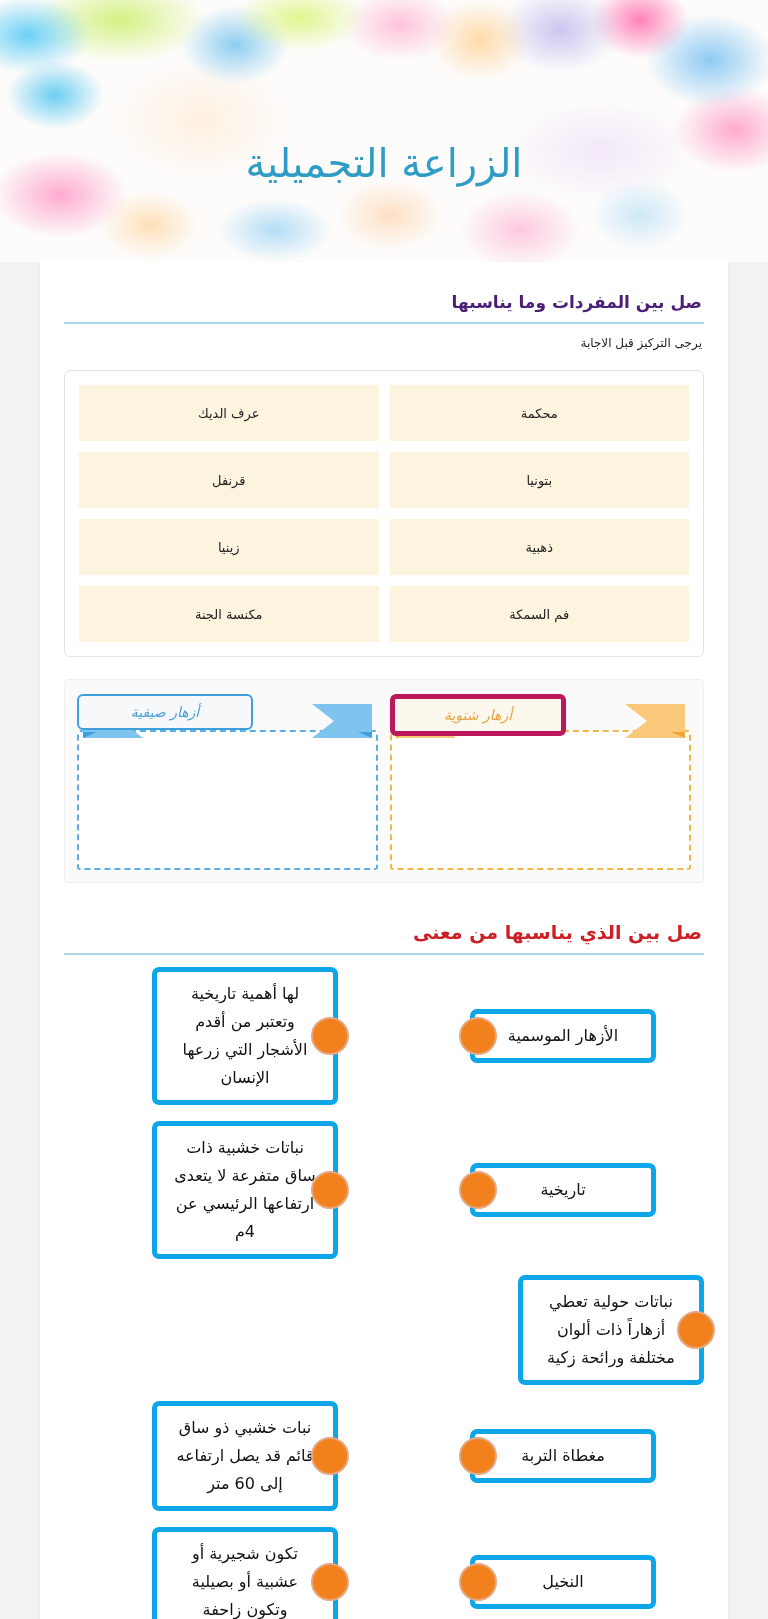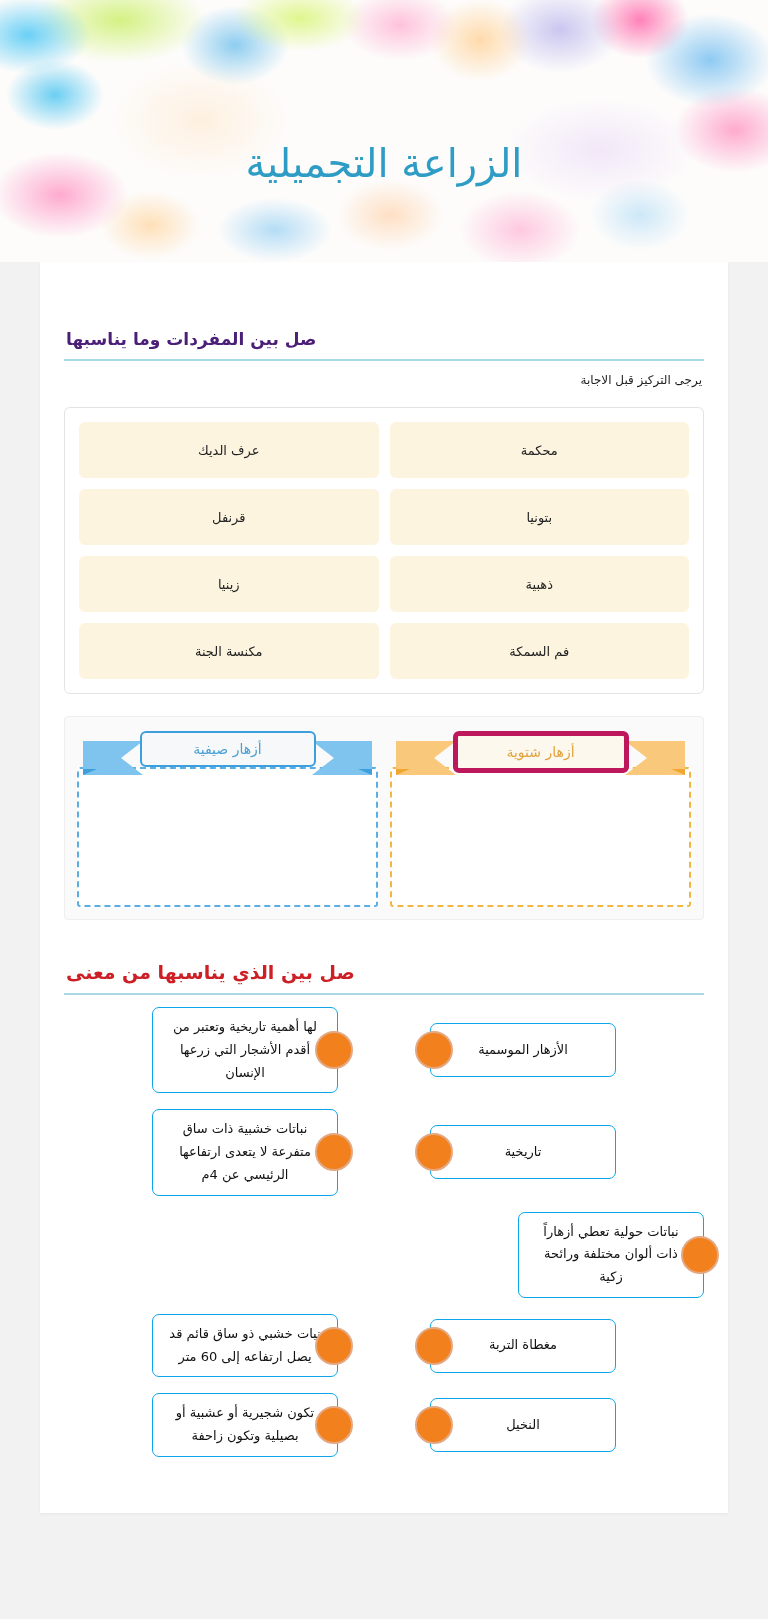--- a/index.html
+++ b/index.html
@@ -71,23 +71,22 @@
     background: #ffffff;
     padding: 26px 24px 40px 24px;
     box-shadow: 0 1px 3px rgba(0,0,0,.05);
   }
 
   
   .section-title {
     font-size: 17px;
     font-weight: bold;
     direction: rtl;
-    text-align: left;
+    text-align: right;
     padding: 4px 2px 10px 2px;
-    margin-top: 37px;
   }
   .section-title.purple { color: #4b1e78; }
   .section-title.red    { color: #cc2026; font-size: 19px; }
 
   .divider {
     height: 2px;
     background: #a8d8e8;
     margin-bottom: 12px;
   }
 
@@ -106,21 +105,21 @@
     border-radius: 6px;
     padding: 14px;
     display: flex;
     flex-direction: column;
     gap: 11px;
   }
   .wb-row { display: flex; gap: 11px; }
   .wb-card {
     flex: 1;
     background: #fdf4e0;
-    border-radius: 6px;
+    border-radius: 0;
     height: 56px;
     display: flex;
     align-items: center;
     justify-content: center;
     font-size: 13px;
     color: #222;
     direction: rtl;
   }
 
   
@@ -132,23 +131,24 @@
     padding: 14px 12px 12px 12px;
     display: flex;
     gap: 12px;
   }
   .zone { flex: 1; position: relative; }
 
   .banner-wrap {
     position: relative;
     height: 54px;
     display: flex;
-    justify-content: center;
+    justify-content: flex-end;
     align-items: flex-start;
     z-index: 3;
+    font-style: italic;
   }
   .ribbon-tail {
     position: absolute;
     top: 10px;
     width: 60px;
     height: 34px;
   }
   .ribbon-tail.right { right: 6px; }
   .ribbon-tail.left  { left: 6px; }
 
@@ -189,38 +189,38 @@
     display: flex;
     align-items: center;
     justify-content: space-between;
     margin-bottom: 16px;
     direction: rtl;
   }
 
   .term-box,
   .def-box {
     position: relative;
-    border: 1px solid #0ea5e9;
+    border: 5px solid #0ea5e9;
     border-radius: 7px;
     background: #ffffff;
-    font-size: 13px;
+    font-size: 16px;
     color: #111;
     line-height: 1.75;
     display: flex;
     align-items: center;
     justify-content: center;
     text-align: center;
     direction: rtl;
   }
 
   .term-box {
     width: 186px;
     min-height: 54px;
     padding: 8px 12px;
-    margin-right: 88px;
+    margin-right: 48px;
   }
   .def-box {
     width: 186px;
     min-height: 54px;
     padding: 8px 14px;
     margin-left: 88px;
   }
 
   .dot {
     position: absolute;

